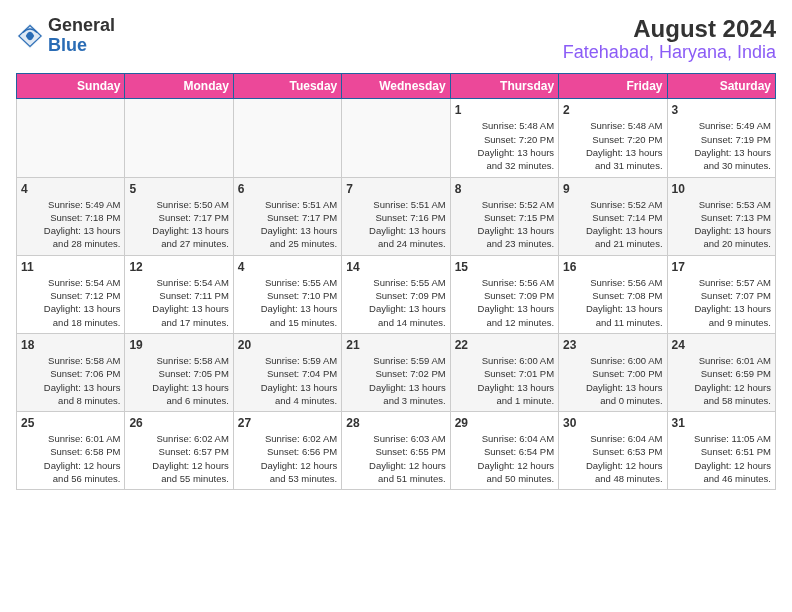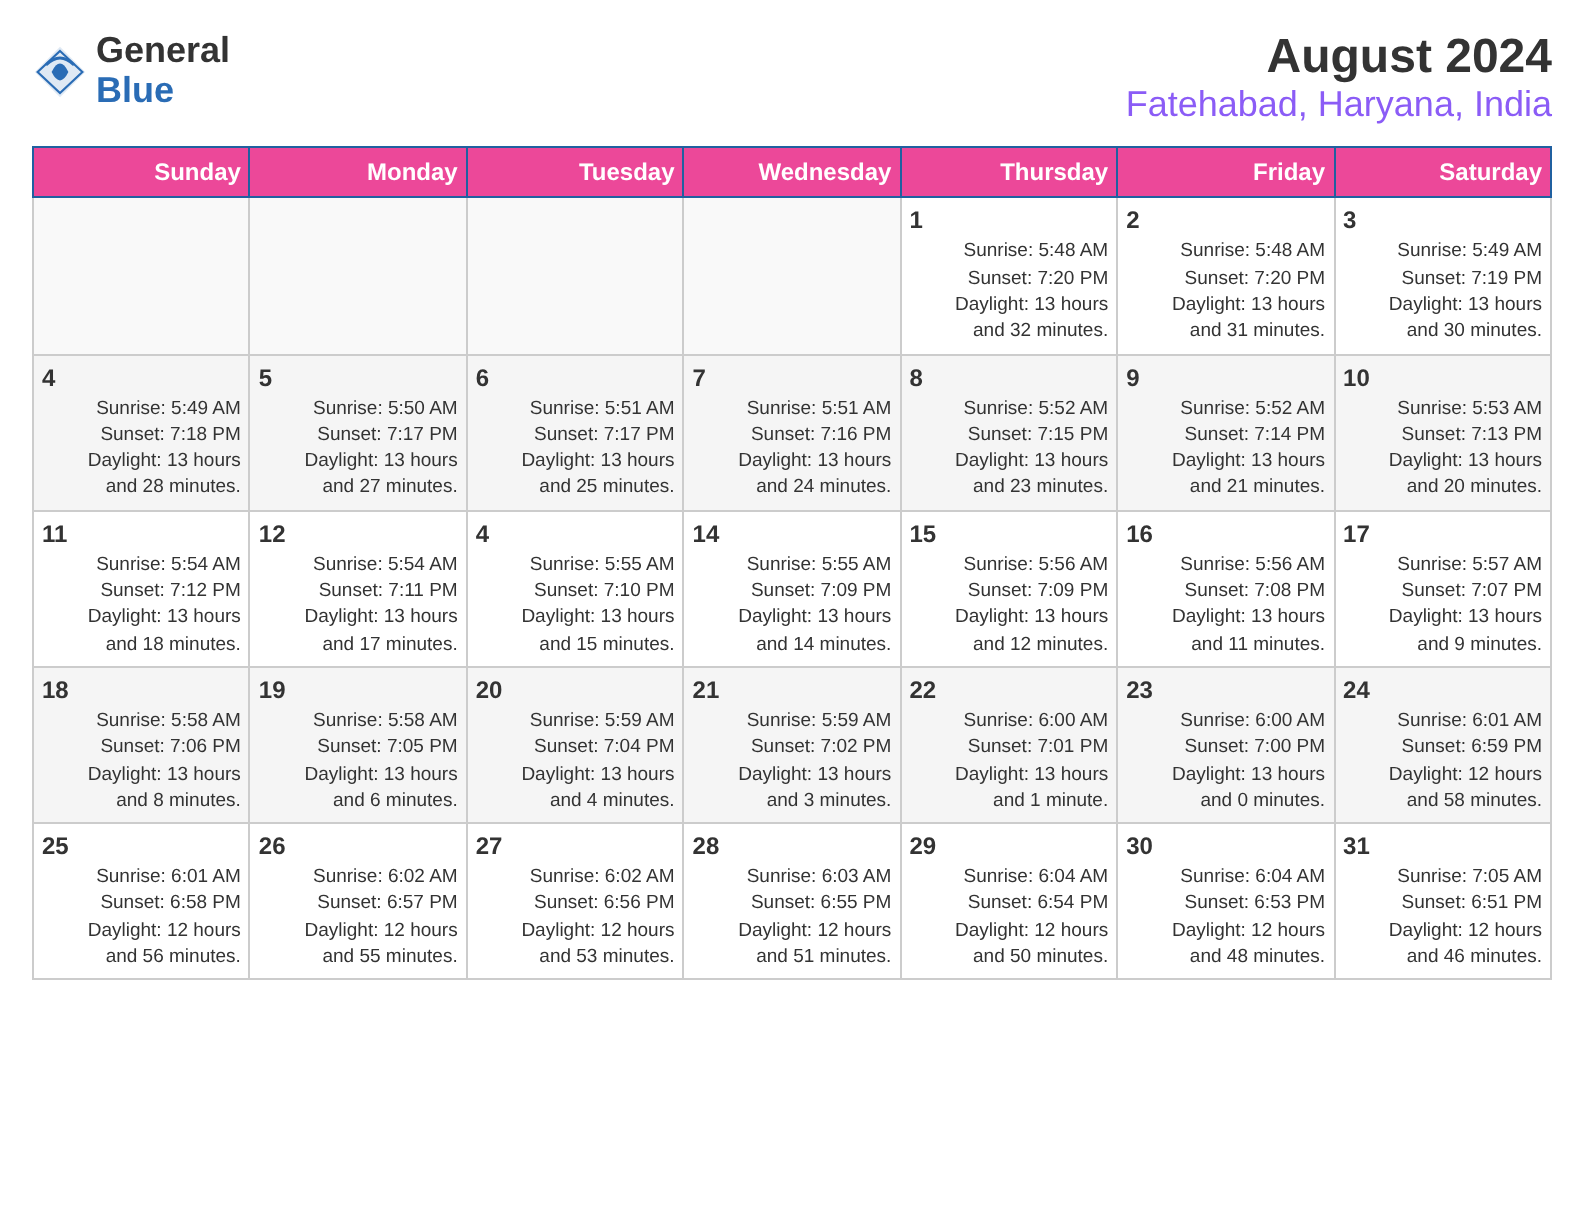--- a/index.html
+++ b/index.html
@@ -341,20 +341,20 @@
         </td>
         <td>
           <span class="day-num">30</span>
           <div class="day-info" style="white-space: pre-line;">Sunrise: 6:04 AM
 Sunset: 6:53 PM
 Daylight: 12 hours
 and 48 minutes.</div>
         </td>
         <td>
           <span class="day-num">31</span>
-          <div class="day-info" style="white-space: pre-line;">Sunrise: 7:05 AM
+          <div class="day-info" style="white-space: pre-line;">Sunrise: 11:05 AM
 Sunset: 6:51 PM
 Daylight: 12 hours
 and 46 minutes.</div>
         </td>
       </tr>
     </tbody>
 </table>
 
 </body></html>

